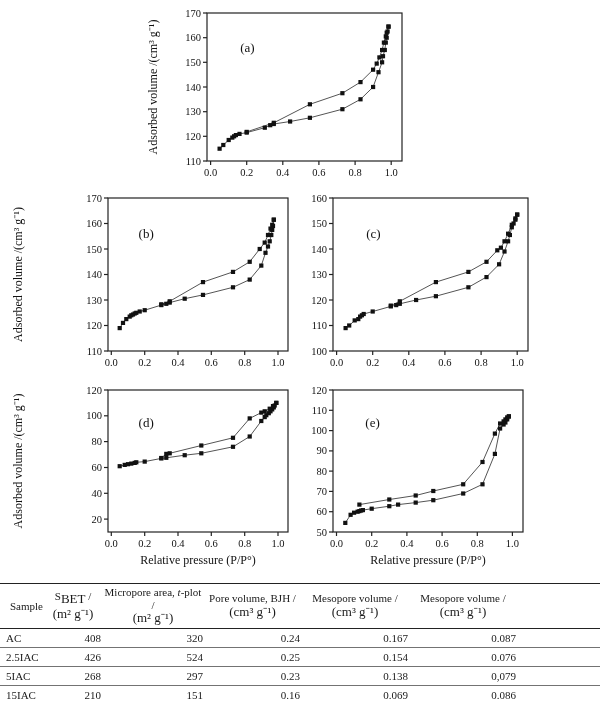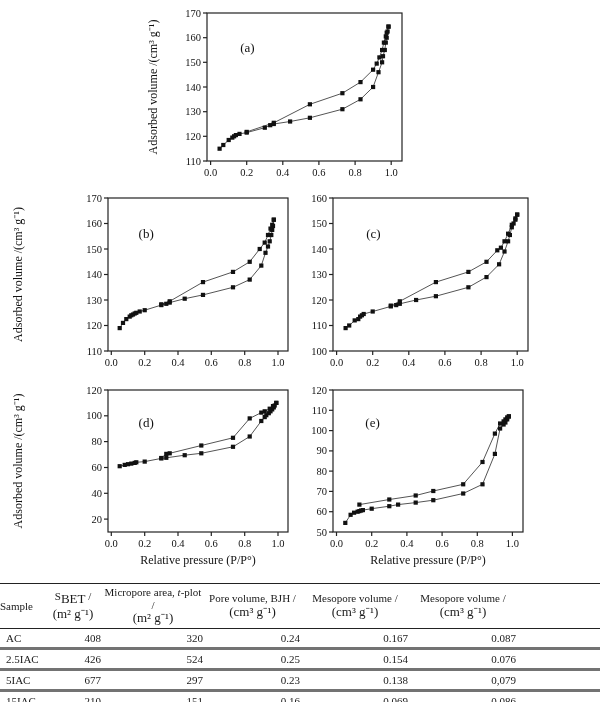--- a/index.html
+++ b/index.html
@@ -12,24 +12,24 @@
   .ser{fill:none;stroke:#555;stroke-width:1;}
   .mk{fill:#111;stroke:none;}
   .tl{font-family:"Liberation Serif",serif;font-size:10.5px;fill:#111;}
   .panel{font-family:"Liberation Serif",serif;font-size:13px;fill:#111;}
   .axlab{font-family:"Liberation Serif",serif;font-size:12px;fill:#111;}
   #results-table-wrap{position:absolute;left:0;top:583px;width:600px;}
   table{width:600px;border-collapse:collapse;table-layout:fixed;
         font-family:"Liberation Serif",serif;color:#1a1a1a;
         border-top:1.5px solid #222;border-bottom:2.5px solid #222;}
   thead tr{border-bottom:1.5px solid #222;}
-  tbody tr{border-bottom:3px solid #737373;}
+  tbody tr{border-bottom:1px solid #737373;}
   th{font-weight:normal;font-size:11px;text-align:center;vertical-align:middle;
      padding:2px 1px;line-height:1.15;}
-  th:first-child{text-align:left;padding-left:0;}
+  th:first-child{text-align:left;padding-left:10px;}
   th .h2{font-size:13px;}
   td{font-size:11px;text-align:right;padding:2px 1px;height:14px;}
   td:first-child{text-align:left;padding-left:6px;}
   sub{font-size:13px;}
 </style>
 </head>
 <body>
 
 <div class="page">
   <div id="chart-a" class="chart" style="left: 145px; top: 5px;">
@@ -433,21 +433,21 @@
             <td>2.5IAC</td>
             <td>426</td>
             <td>524</td>
             <td>0.25</td>
             <td>0.154</td>
             <td>0.076</td>
             <td></td>
           </tr>
           <tr>
             <td>5IAC</td>
-            <td>677</td>
+            <td>268</td>
             <td>297</td>
             <td>0.23</td>
             <td>0.138</td>
             <td>0,079</td>
             <td></td>
           </tr>
           <tr>
             <td>15IAC</td>
             <td>210</td>
             <td>151</td>

